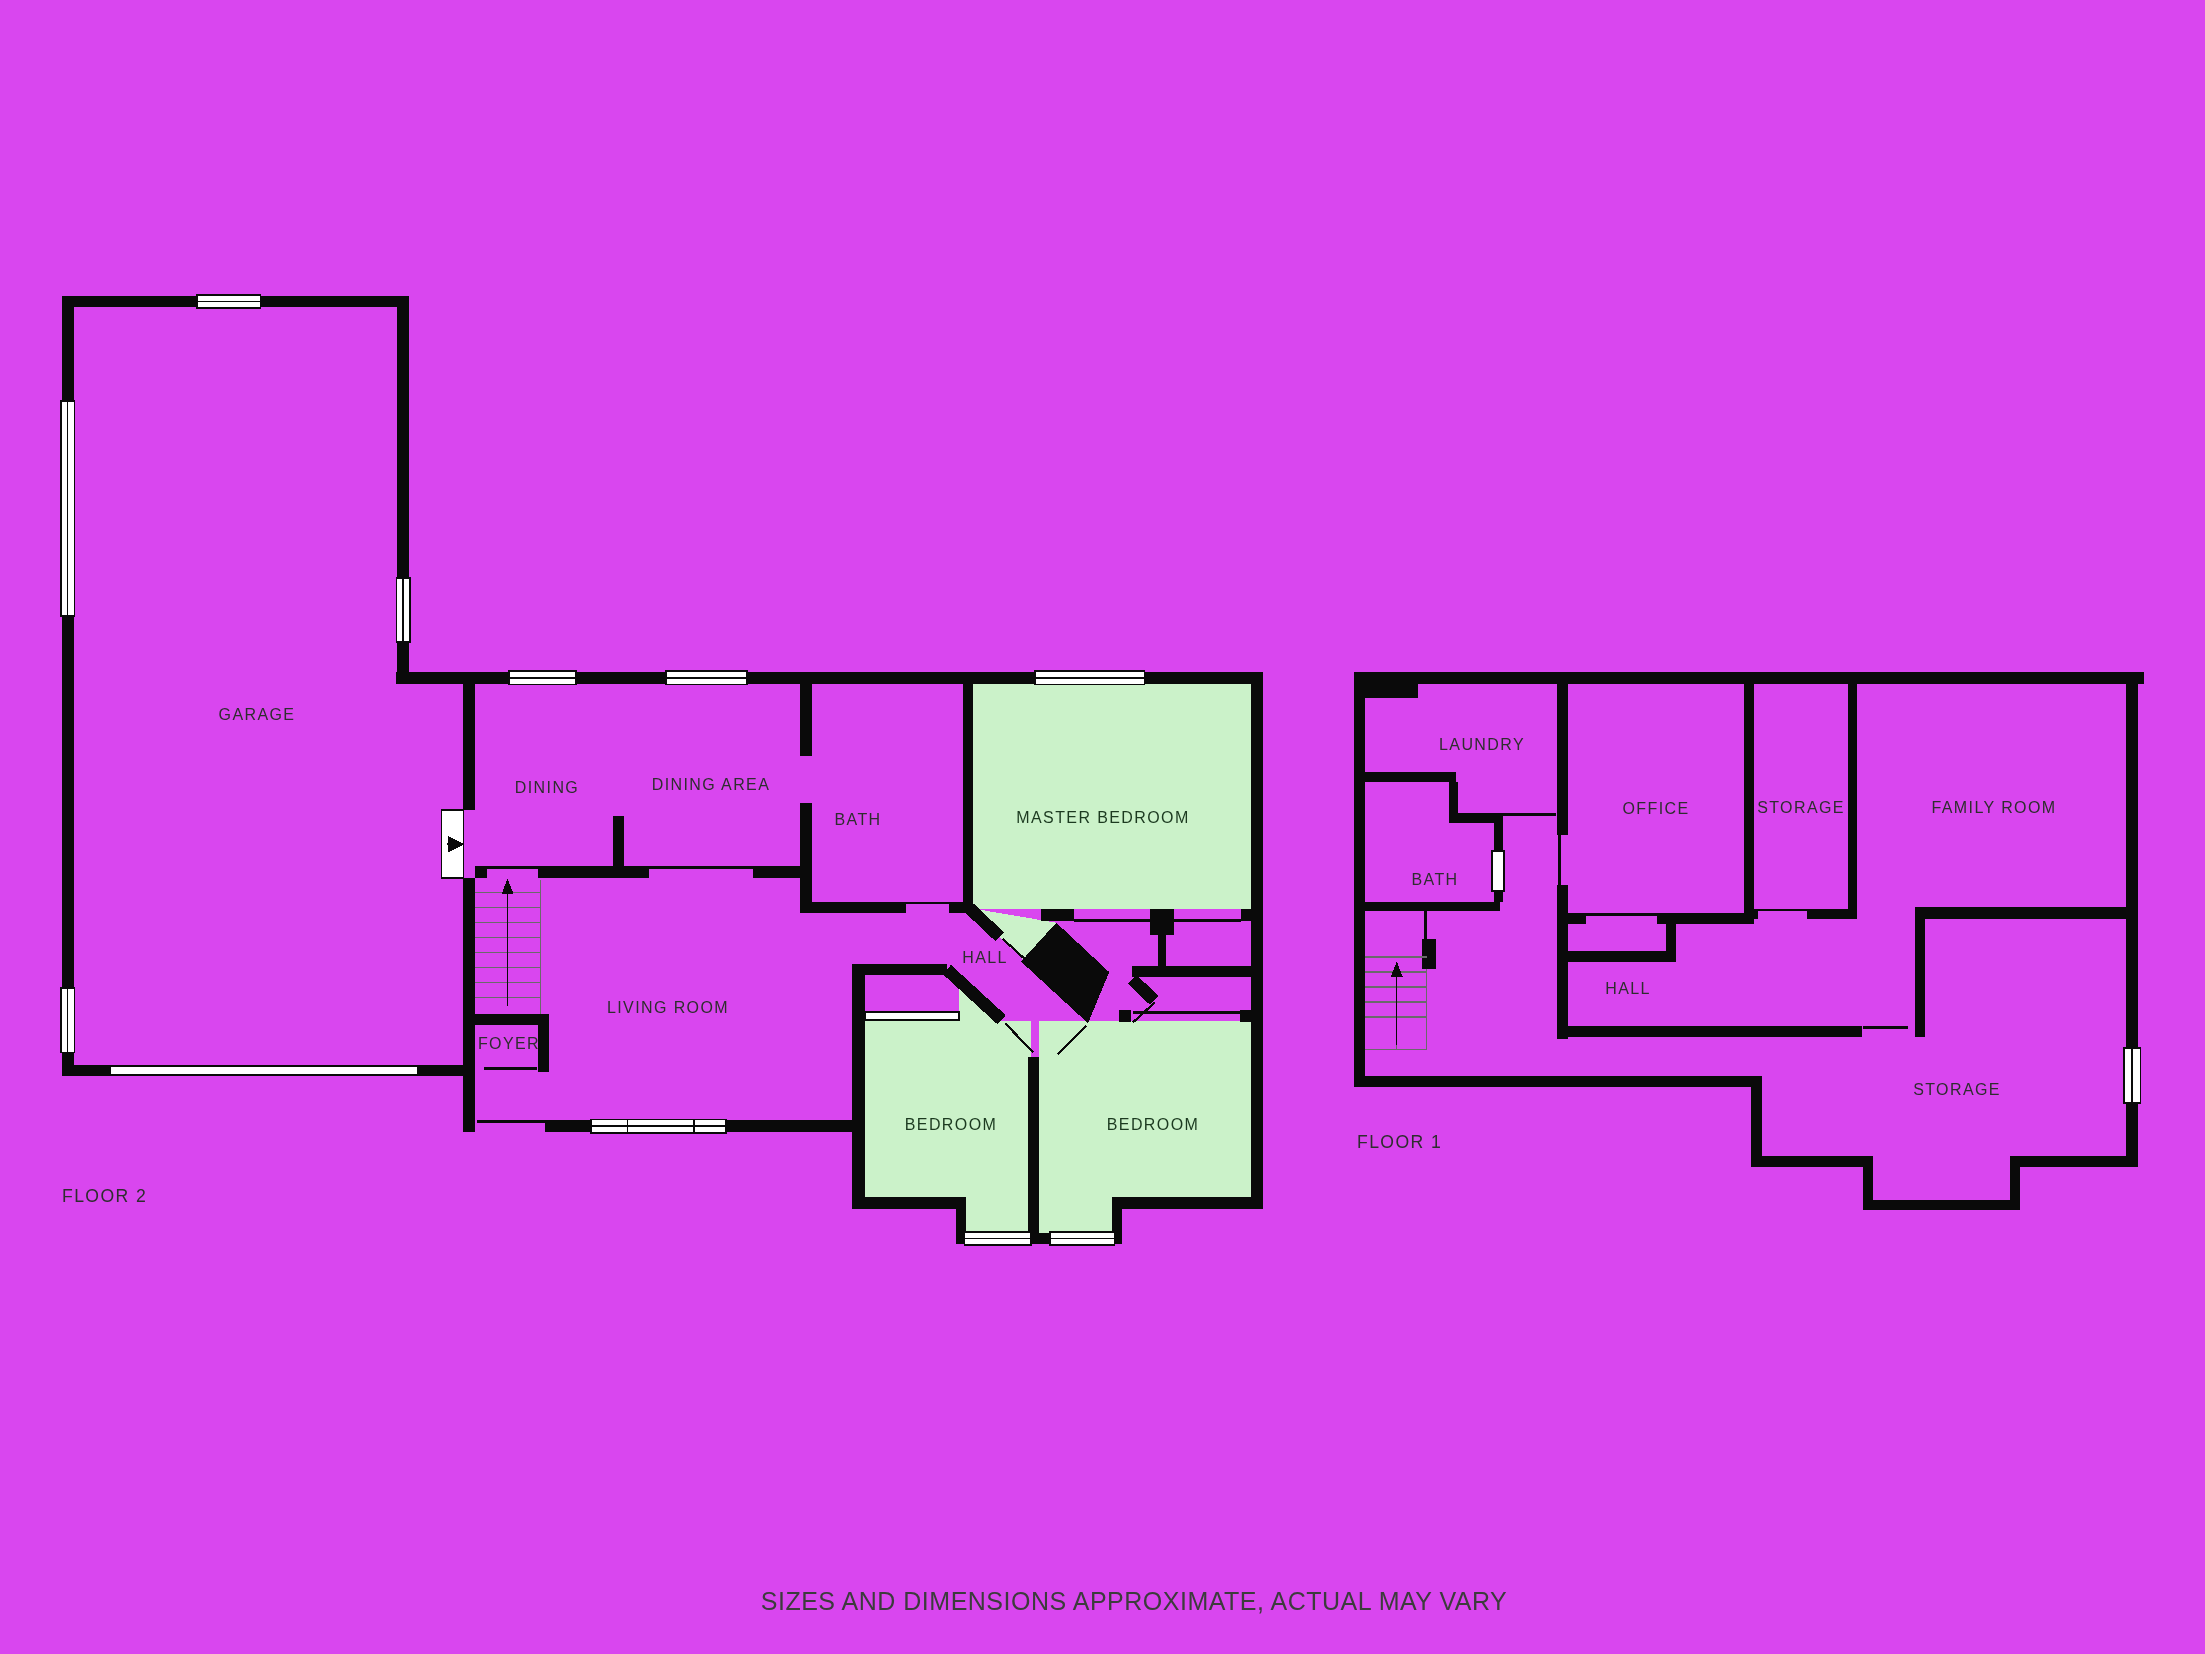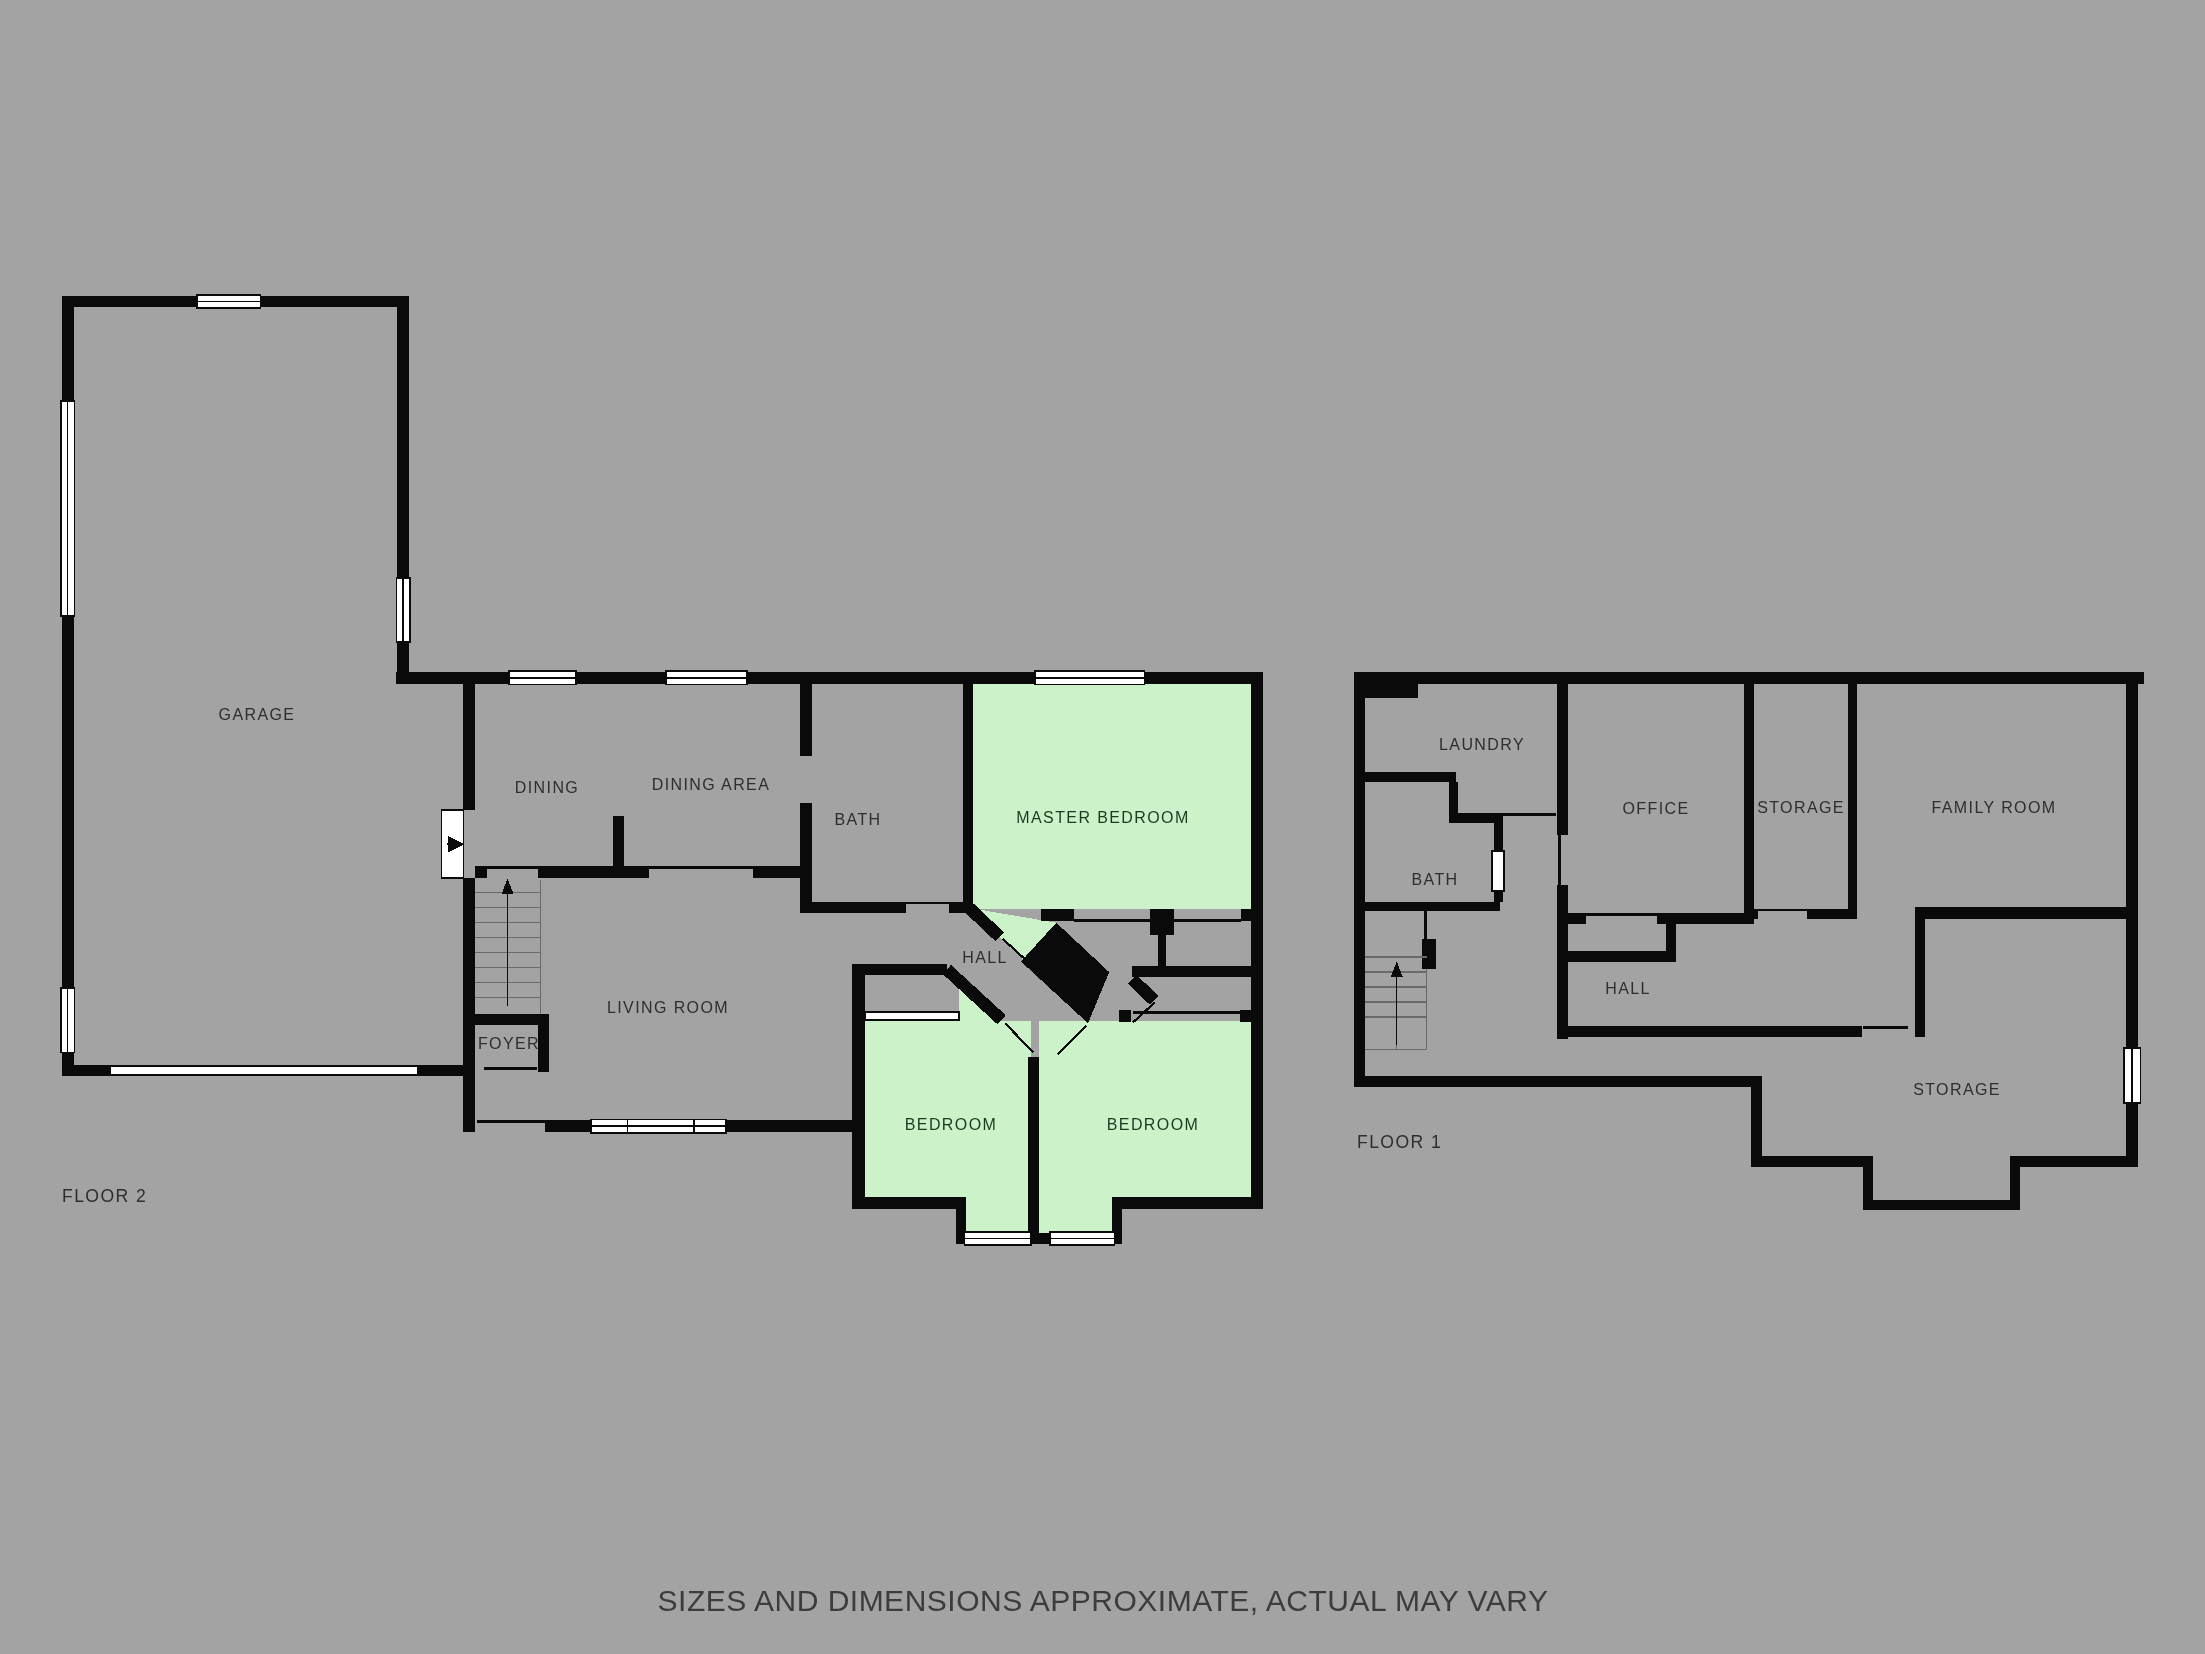--- a/index.html
+++ b/index.html
@@ -1,25 +1,25 @@
 <!DOCTYPE html>
 <html style="font-size:14px"><head>
 <meta charset="utf-8">
 <style>
   html,body{margin:0;padding:0;background:#ffffff;}
-  #canvas{position:relative;width:2206px;height:1654px;background:#a3a3a3;overflow:hidden;
+  #canvas{position:relative;width:2206px;height:1654px;background:#d946ef;overflow:hidden;
           font-family:"Liberation Sans", sans-serif;}
   #plan-svg{position:absolute;left:0;top:0;}
   .room-label{position:absolute;transform:translate(-50%,-50%);white-space:nowrap;
               font-size:16px;letter-spacing:1.4px;color:#2e2e2e;font-weight:normal;}
   .room-label.green{color:#1c3a20;}
   .floor-title{position:absolute;transform:translate(0,-50%);white-space:nowrap;
                font-size:17.6px;letter-spacing:1.4px;color:#2e2e2e;}
   .footer-note{position:absolute;transform:translate(-50%,-50%);white-space:nowrap;
-               font-size:30px;letter-spacing:0.5px;color:#3c3c3c;}
+               font-size:25px;letter-spacing:0.5px;color:#3c3c3c;margin-left:31px;}
 </style>
 </head>
 <body>
 
 <div id="canvas">
 
 <svg id="plan-svg" width="2206" height="1654" viewBox="0 0 2500 1875" shape-rendering="crispEdges">
 
   <g>
 

